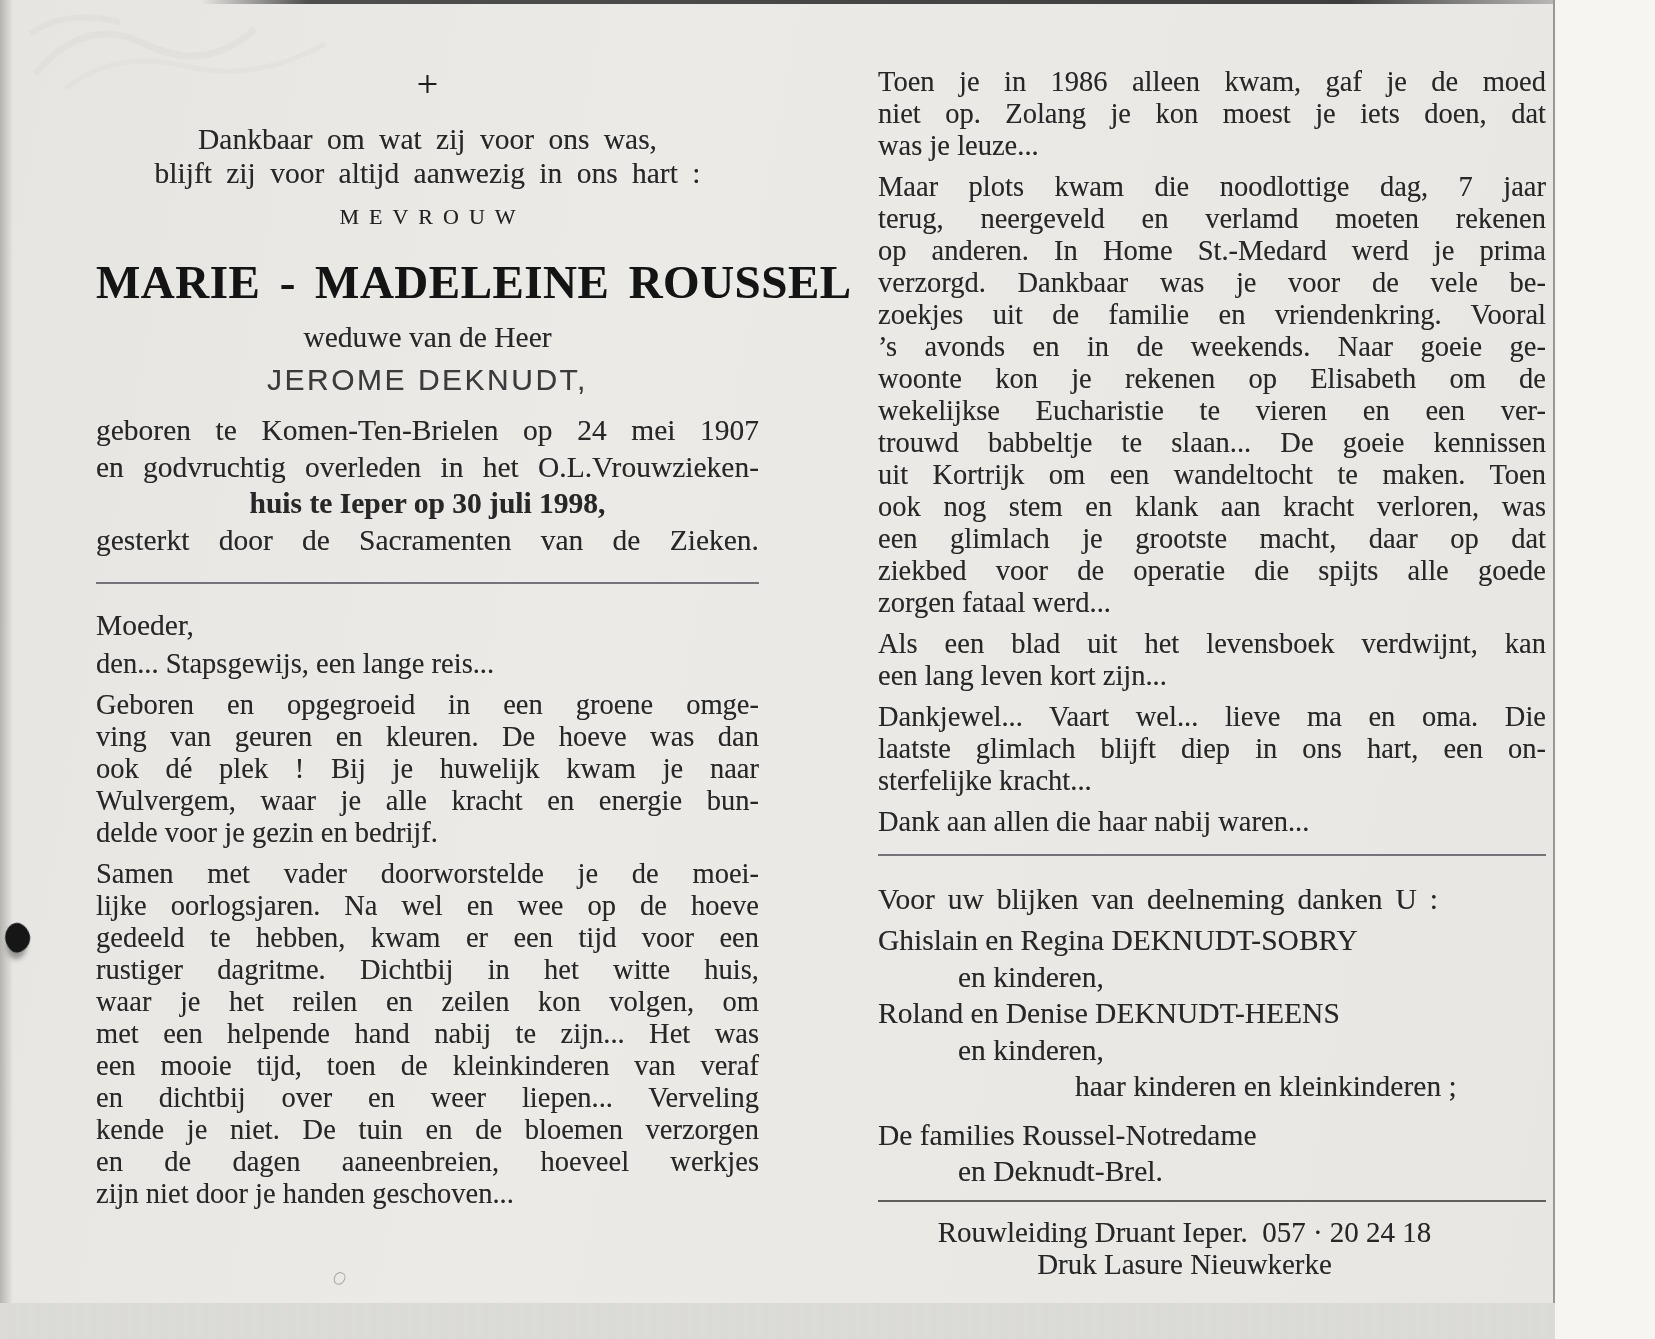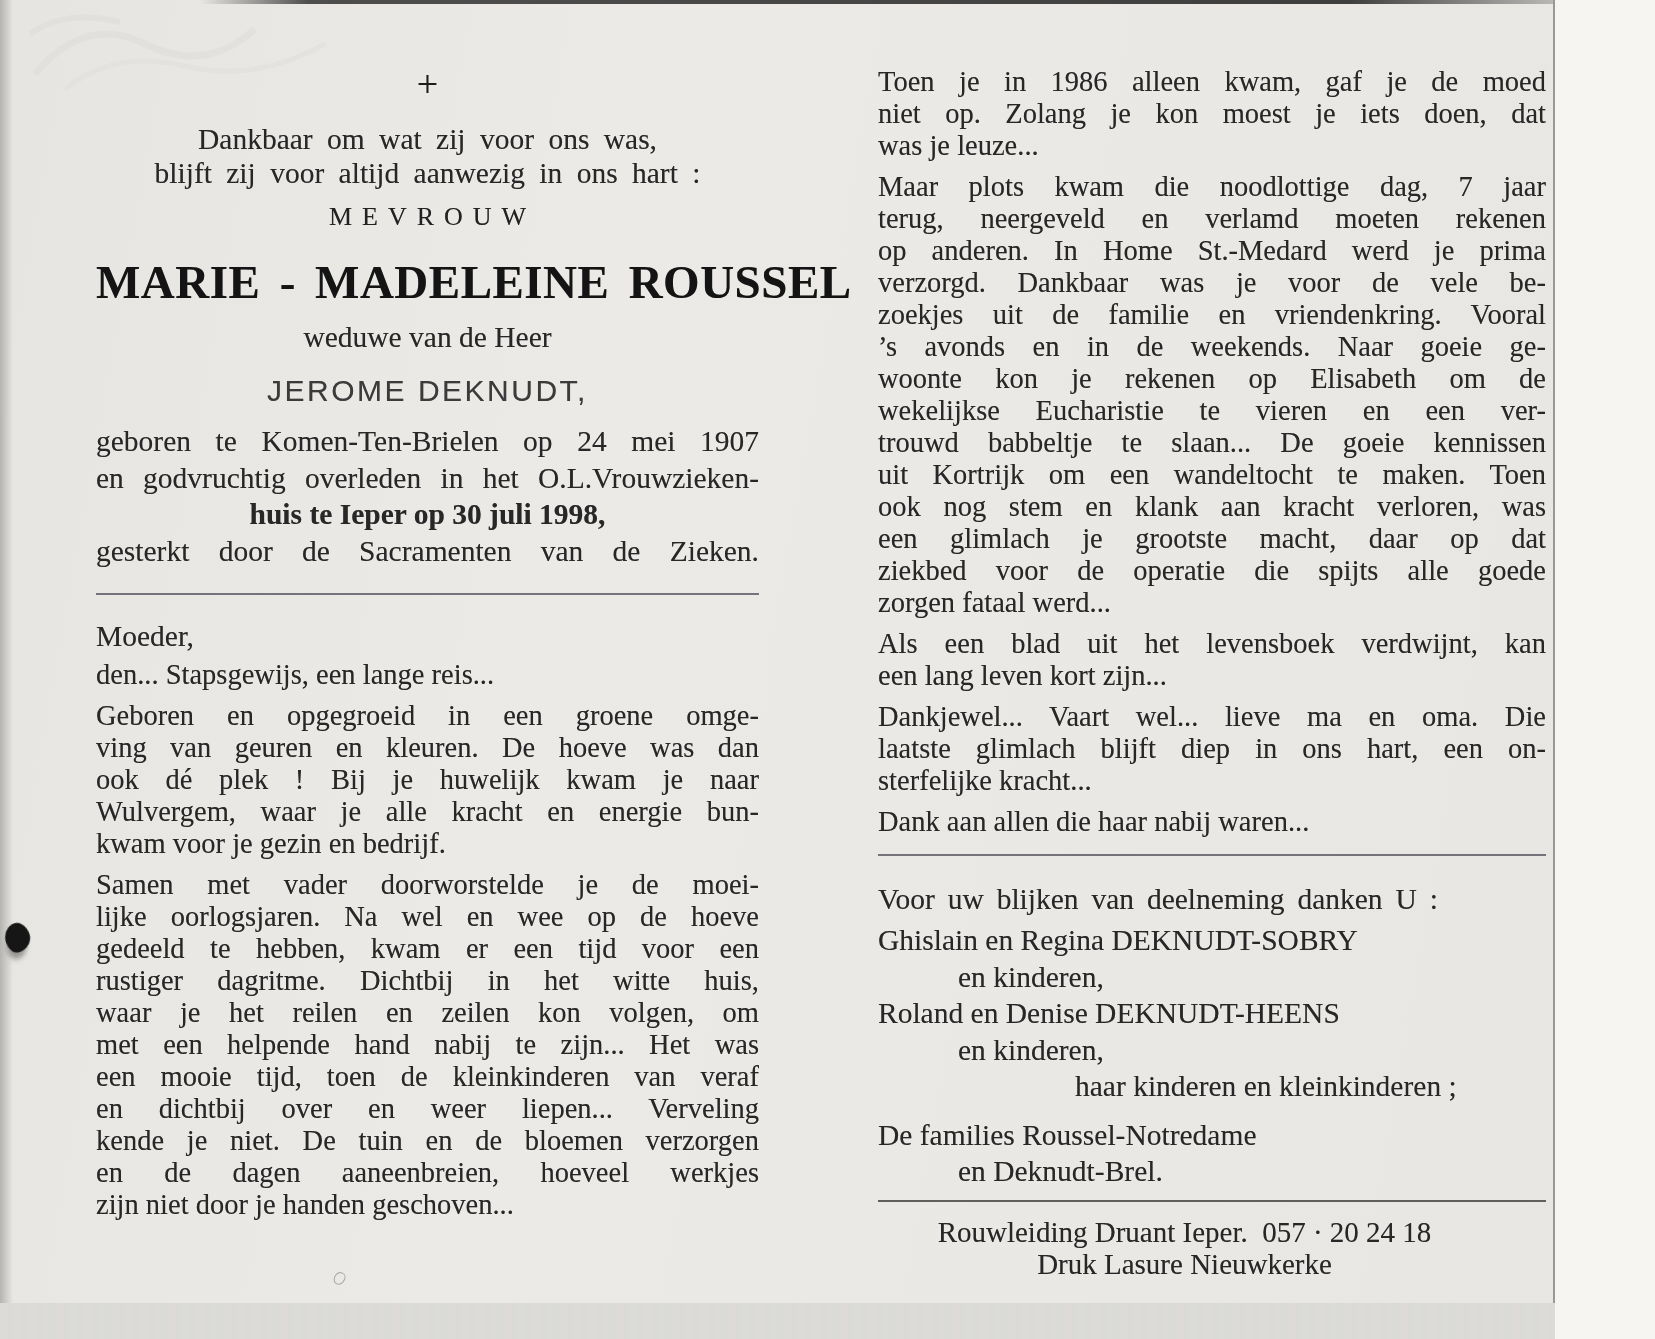--- a/index.html
+++ b/index.html
@@ -34,25 +34,25 @@
   
   .jpara { margin-top:9px; }
   .jpara:first-child { margin-top:0; }
   .jline { font-size:28.5px; line-height:32px; text-align:justify; text-align-last:justify; }
   .jline.last { text-align-last:left; }
   .rule { height:0; border-top:2px solid rgba(86,81,94,0.78); }
   
   .cross { margin-top:66px; text-align:center; font-size:38px; line-height:36px; color:#1d1d1d; }
   .intro { margin-top:20px; }
   .intro-line { font-size:29.5px; line-height:34px; text-align:center; word-spacing:7px; }
-  .honorific { margin-top:12px; font-size:26px; line-height:30px; letter-spacing:10px; text-indent:10px; text-align:center; color:#222; }
+  .honorific { margin-top:12px; font-size:22px; line-height:30px; letter-spacing:10px; text-indent:10px; text-align:center; color:#222; }
   .display-name { margin-top:24px; font-size:47px; line-height:52px; font-weight:700;
     text-align:center; white-space:nowrap; word-spacing:7px; letter-spacing:0.5px; color:#141414; }
   .relation { margin-top:12px; font-size:29.5px; line-height:34px; text-align:center; }
-  .spouse { margin-top:19px; font-family:"Liberation Sans", sans-serif; font-size:30px; line-height:36px;
+  .spouse { margin-top:8px; font-family:"Liberation Sans", sans-serif; font-size:30px; line-height:36px;
     letter-spacing:2.5px; text-align:center; color:#3b3b3b; }
   .vitals { margin-top:14px; }
   .vitals-line { font-size:29.5px; line-height:36.5px; }
   .vitals-line.stretch { text-align:justify; text-align-last:justify; }
   .vitals-line.center  { text-align:center;font-weight:bold; }
   .left-col .rule { margin-top:24px; }
   .salutation { margin-top:24px; font-size:29.5px; line-height:34px; }
   .left-col .paragraphs { margin-top:6px; }
   
   .right-col .rule.rule-1 { margin-top:16px; }
@@ -110,21 +110,21 @@
 
     <div class="paragraphs">
         <div class="jpara">
           <div class="jline last">den... Stapsgewijs, een lange reis...</div>
         </div>
         <div class="jpara">
           <div class="jline">Geboren en opgegroeid in een groene omge-</div>
           <div class="jline">ving van geuren en kleuren. De hoeve was dan</div>
           <div class="jline">ook dé plek ! Bij je huwelijk kwam je naar</div>
           <div class="jline">Wulvergem, waar je alle kracht en energie bun-</div>
-          <div class="jline last">kwam voor je gezin en bedrijf.</div>
+          <div class="jline last">delde voor je gezin en bedrijf.</div>
         </div>
         <div class="jpara">
           <div class="jline">Samen met vader doorworstelde je de moei-</div>
           <div class="jline">lijke oorlogsjaren. Na wel en wee op de hoeve</div>
           <div class="jline">gedeeld te hebben, kwam er een tijd voor een</div>
           <div class="jline">rustiger dagritme. Dichtbij in het witte huis,</div>
           <div class="jline">waar je het reilen en zeilen kon volgen, om</div>
           <div class="jline">met een helpende hand nabij te zijn... Het was</div>
           <div class="jline">een mooie tijd, toen de kleinkinderen van veraf</div>
           <div class="jline">en dichtbij over en weer liepen... Verveling</div>

